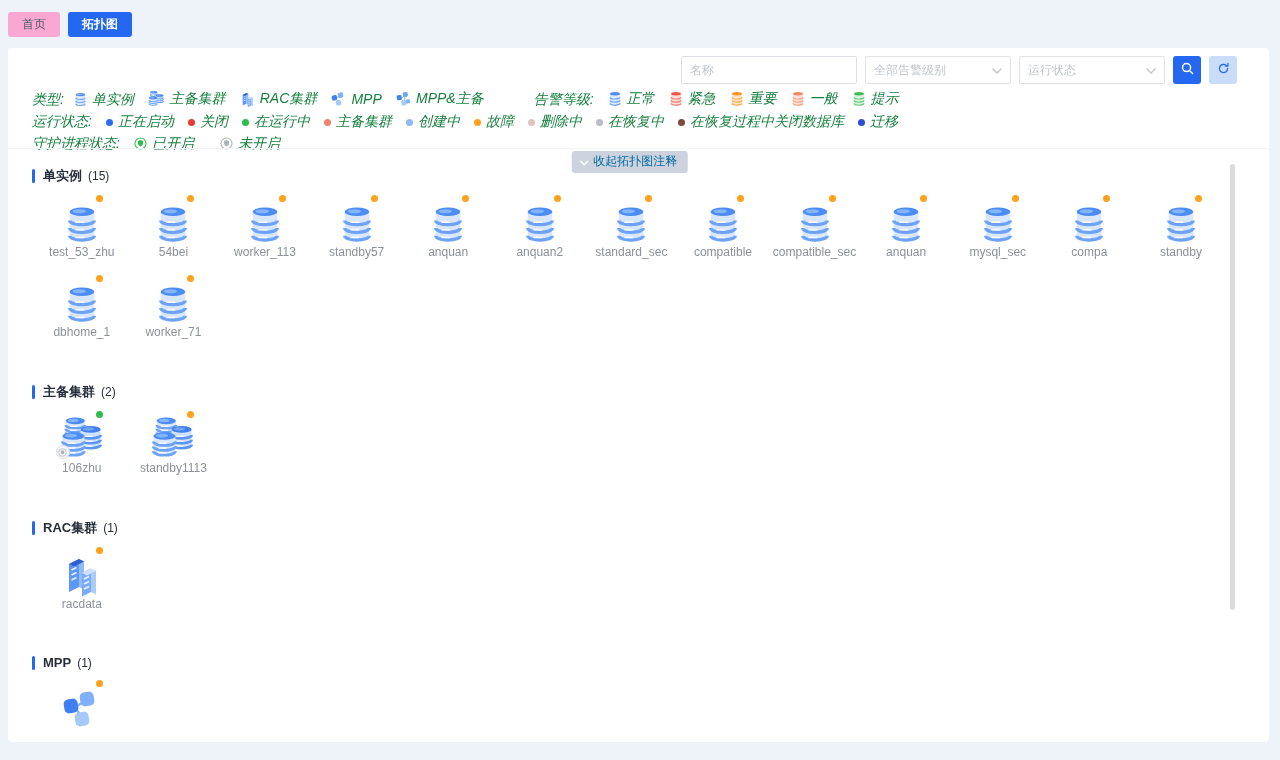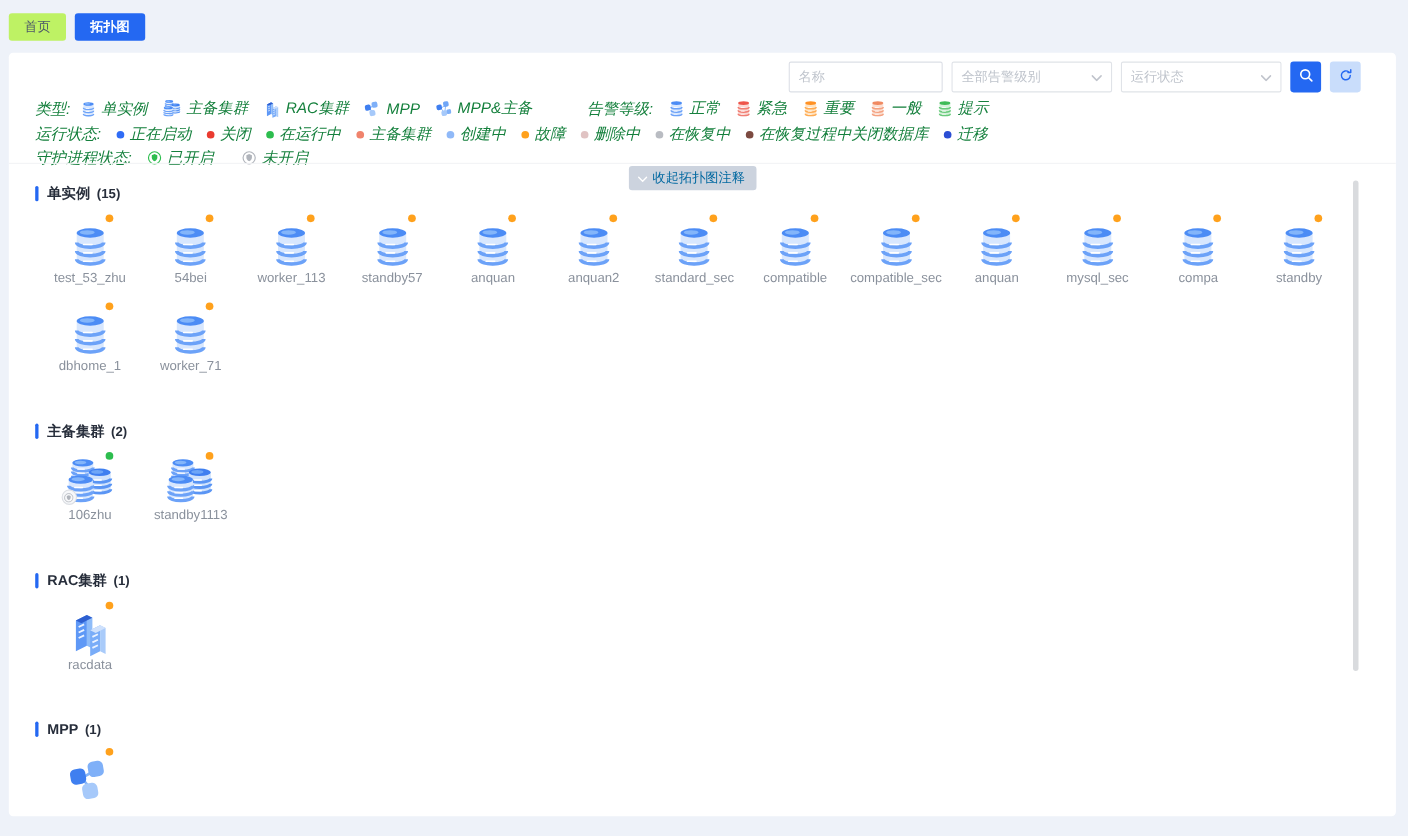--- a/index.html
+++ b/index.html
@@ -1,26 +1,26 @@
 <!DOCTYPE html>
 <html><head>
 <meta charset="utf-8">
 <style>
   * { margin:0; padding:0; box-sizing:border-box; }
   html,body { width:1280px; height:760px; background:#eef2f9; font-family:"Liberation Sans","DejaVu Sans",sans-serif; overflow:hidden; }
   
   .tabbar { display:flex; gap:8px; padding:12px 0 0 8px; }
   .tab { min-width:52px; height:25px; display:flex; align-items:center; justify-content:center; font-size:12px; padding:0 14px; border-radius:3px; cursor:pointer; }
-  .tab.inactive { background:#bef264; color:#4e5969; }
+  .tab.inactive { background:#f9a8d4; color:#4e5969; }
   .tab.active { background:#2468f2; color:#ffffff; font-weight:bold; }
   
   .card { position:relative; margin:11px 10px 0 8px; width:1261px; height:694px; background:#ffffff; border-radius:4px; overflow:hidden; }
   
   .filters { position:absolute; top:8px; right:32px; display:flex; gap:8px; align-items:center; }
-  .f-input { width:140px; height:28px; border:1px solid #dcdfe6; border-radius:2px; font-size:12px; padding:0 8px; color:#ec4899; outline:none; font-family:inherit; }
+  .f-input { width:176px; height:28px; border:1px solid #dcdfe6; border-radius:2px; font-size:12px; padding:0 8px; color:#ec4899; outline:none; font-family:inherit; }
   .f-input::placeholder { color:#bfc4cc; }
   .f-select { width:146px; height:28px; border:1px solid #e0e3e8; border-radius:2px; font-size:12px; color:#bfc4cc; display:flex; align-items:center; justify-content:space-between; padding:0 8px; cursor:pointer; background:#fff; }
   .f-btn { width:28px; height:28px; border:none; border-radius:3px; display:flex; align-items:center; justify-content:center; cursor:pointer; }
   .f-btn.search { background:#2468f2; }
   .f-btn.refresh { background:#c9ddfb; }
   
   .legend { position:absolute; top:41px; left:24px; font-size:14px; color:#15803d;font-style:italic; }
   .lg-row { display:flex; align-items:center; height:22px; white-space:nowrap; }
   .lg-label { margin-right:10px; }
   .lg-label.w2 { margin-right:14px; }
@@ -28,21 +28,21 @@
   .lg-item .dot { width:7px; height:7px; border-radius:50%; display:inline-block; }
   .lg-gap { width:36px; }
   .divider { position:absolute; top:100px; left:0; right:0; border-top:1px solid #f2f3f5; }
   .collapse-tag { position:absolute; top:103px; left:50%; transform:translateX(-58%); background:#ccd3de; color:#0369a1; font-size:12px; padding:2px 10px 3px 8px; border-radius:3px; display:flex; align-items:center; gap:5px; cursor:pointer; }
   
   .topo { position:absolute; top:100px; left:0; right:0; bottom:0; padding:19px 0 0 24px; overflow:hidden; }
   .section { margin-bottom:28px; }
   .sec-head { display:flex; align-items:center; gap:8px; }
   .sec-bar { width:3px; height:14px; background:#2468f2; border-radius:2px; }
   .sec-title { font-size:13px; font-weight:bold; color:#272e3b; }
-  .sec-count { font-size:12px; font-weight:bold; color:#272e3b; margin-left:-2px; }
+  .sec-count { font-size:12px; font-weight:normal; color:#272e3b; margin-left:-2px; }
   .nodes { margin-top:10px; margin-left:4px; display:flex; flex-wrap:wrap; width:1196px; }
   .node { width:91.6px; display:flex; flex-direction:column; align-items:center; margin-bottom:16px; cursor:pointer; }
   .icon-wrap { position:relative; width:48px; height:50px; display:flex; align-items:flex-end; justify-content:center; }
   .status-dot { position:absolute; top:0; right:3px; width:7px; height:7px; border-radius:50%; }
   .daemon-badge { position:absolute; bottom:2px; left:-2px; width:14px; height:14px; background:#f7f8fa; border:1px solid #dcdfe4; border-radius:50%; display:flex; align-items:center; justify-content:center; }
   .node-label { margin-top:0; font-size:12px; color:#8a919c; max-width:100px; text-align:center; white-space:nowrap; }
   .scroll-thumb { position:absolute; right:34px; top:116px; width:5px; height:446px; background:#d9dbde; border-radius:3px; }
 </style>
 </head>
 <body>

